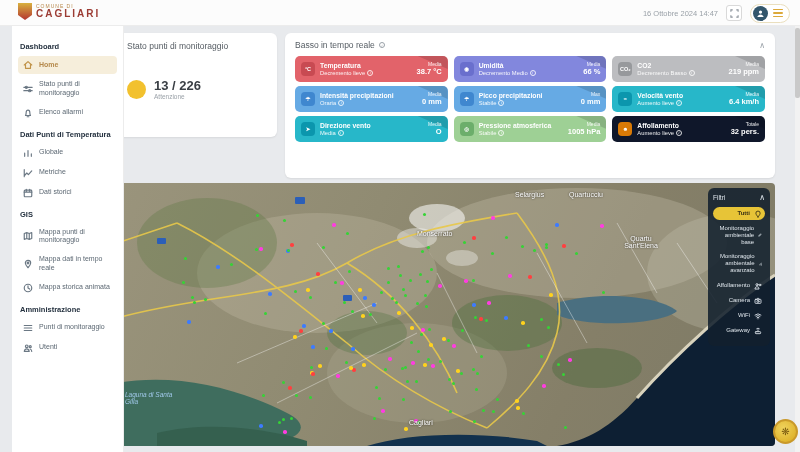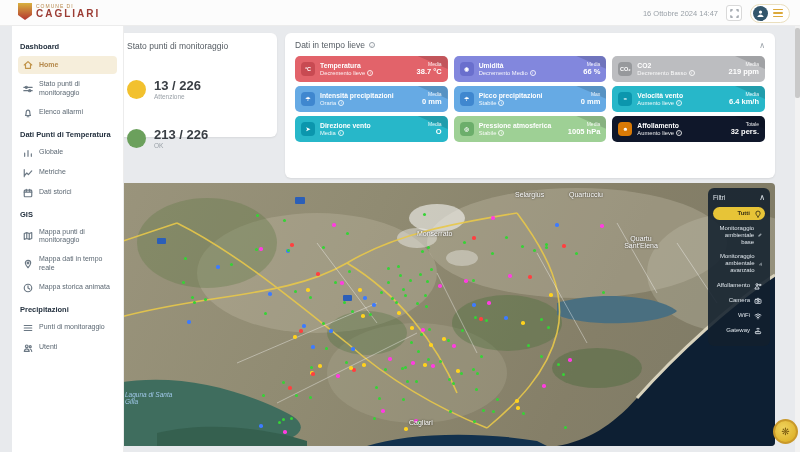--- a/index.html
+++ b/index.html
@@ -179,21 +179,21 @@
     <span>Mappa dati in tempo reale</span>
   </div>
   <div class="nav-item">
     <svg width="10" height="10" viewBox="0 0 12 12">
         <circle class="nico" cx="6" cy="6" r="4.5"></circle>
         <path class="nico" d="M6 3.5V6l2 1.3"></path>
       </svg>
     <span>Mappa storica animata</span>
   </div>
 
-  <div class="sec-title">Precipitazioni</div>
+  <div class="sec-title">Amministrazione</div>
   <div class="nav-item">
     <svg width="10" height="10" viewBox="0 0 12 12">
         <path class="nico" d="M1.5 3h9M1.5 6h9M1.5 9h9"></path>
       </svg>
     <span>Punti di monitoraggio</span>
   </div>
   <div class="nav-item">
     <svg width="10" height="10" viewBox="0 0 12 12">
         <circle class="nico" cx="4.5" cy="4" r="1.6"></circle>
         <path class="nico" d="M1.5 10c.4-2 1.6-3 3-3s2.6 1 3 3z"></path>
@@ -206,33 +206,26 @@
 
 <div class="card status-card">
   <div class="card-title">Stato punti di monitoraggio</div>
   <div class="status-row">
     <div class="dot" style="background:#f2c12e"></div>
     <div>
       <div class="status-count">13 / 226</div>
       <div class="status-label">Attenzione</div>
     </div>
   </div>
-  <div class="status-row">
-    <div class="dot" style="background:#6ba05c"></div>
-    <div>
-      <div class="status-count">213 / 226</div>
-      <div class="status-label">OK</div>
-    </div>
-  </div>
 </div>
 
 <div class="card rt-card">
   <div class="rt-head">
     <div class="rt-title">
-      <span>Dati in tempo lieve</span>
+      <span>Basso in tempo reale</span>
       <span class="info-i ginfo">i</span>
     </div>
     <span class="chev">∧</span>
   </div>
   <div class="tile-grid">
 
     <div class="tile t0">
       <span class="badge">°C</span>
       <div class="tinfo">
           <div class="ttitle">Temperatura</div>

